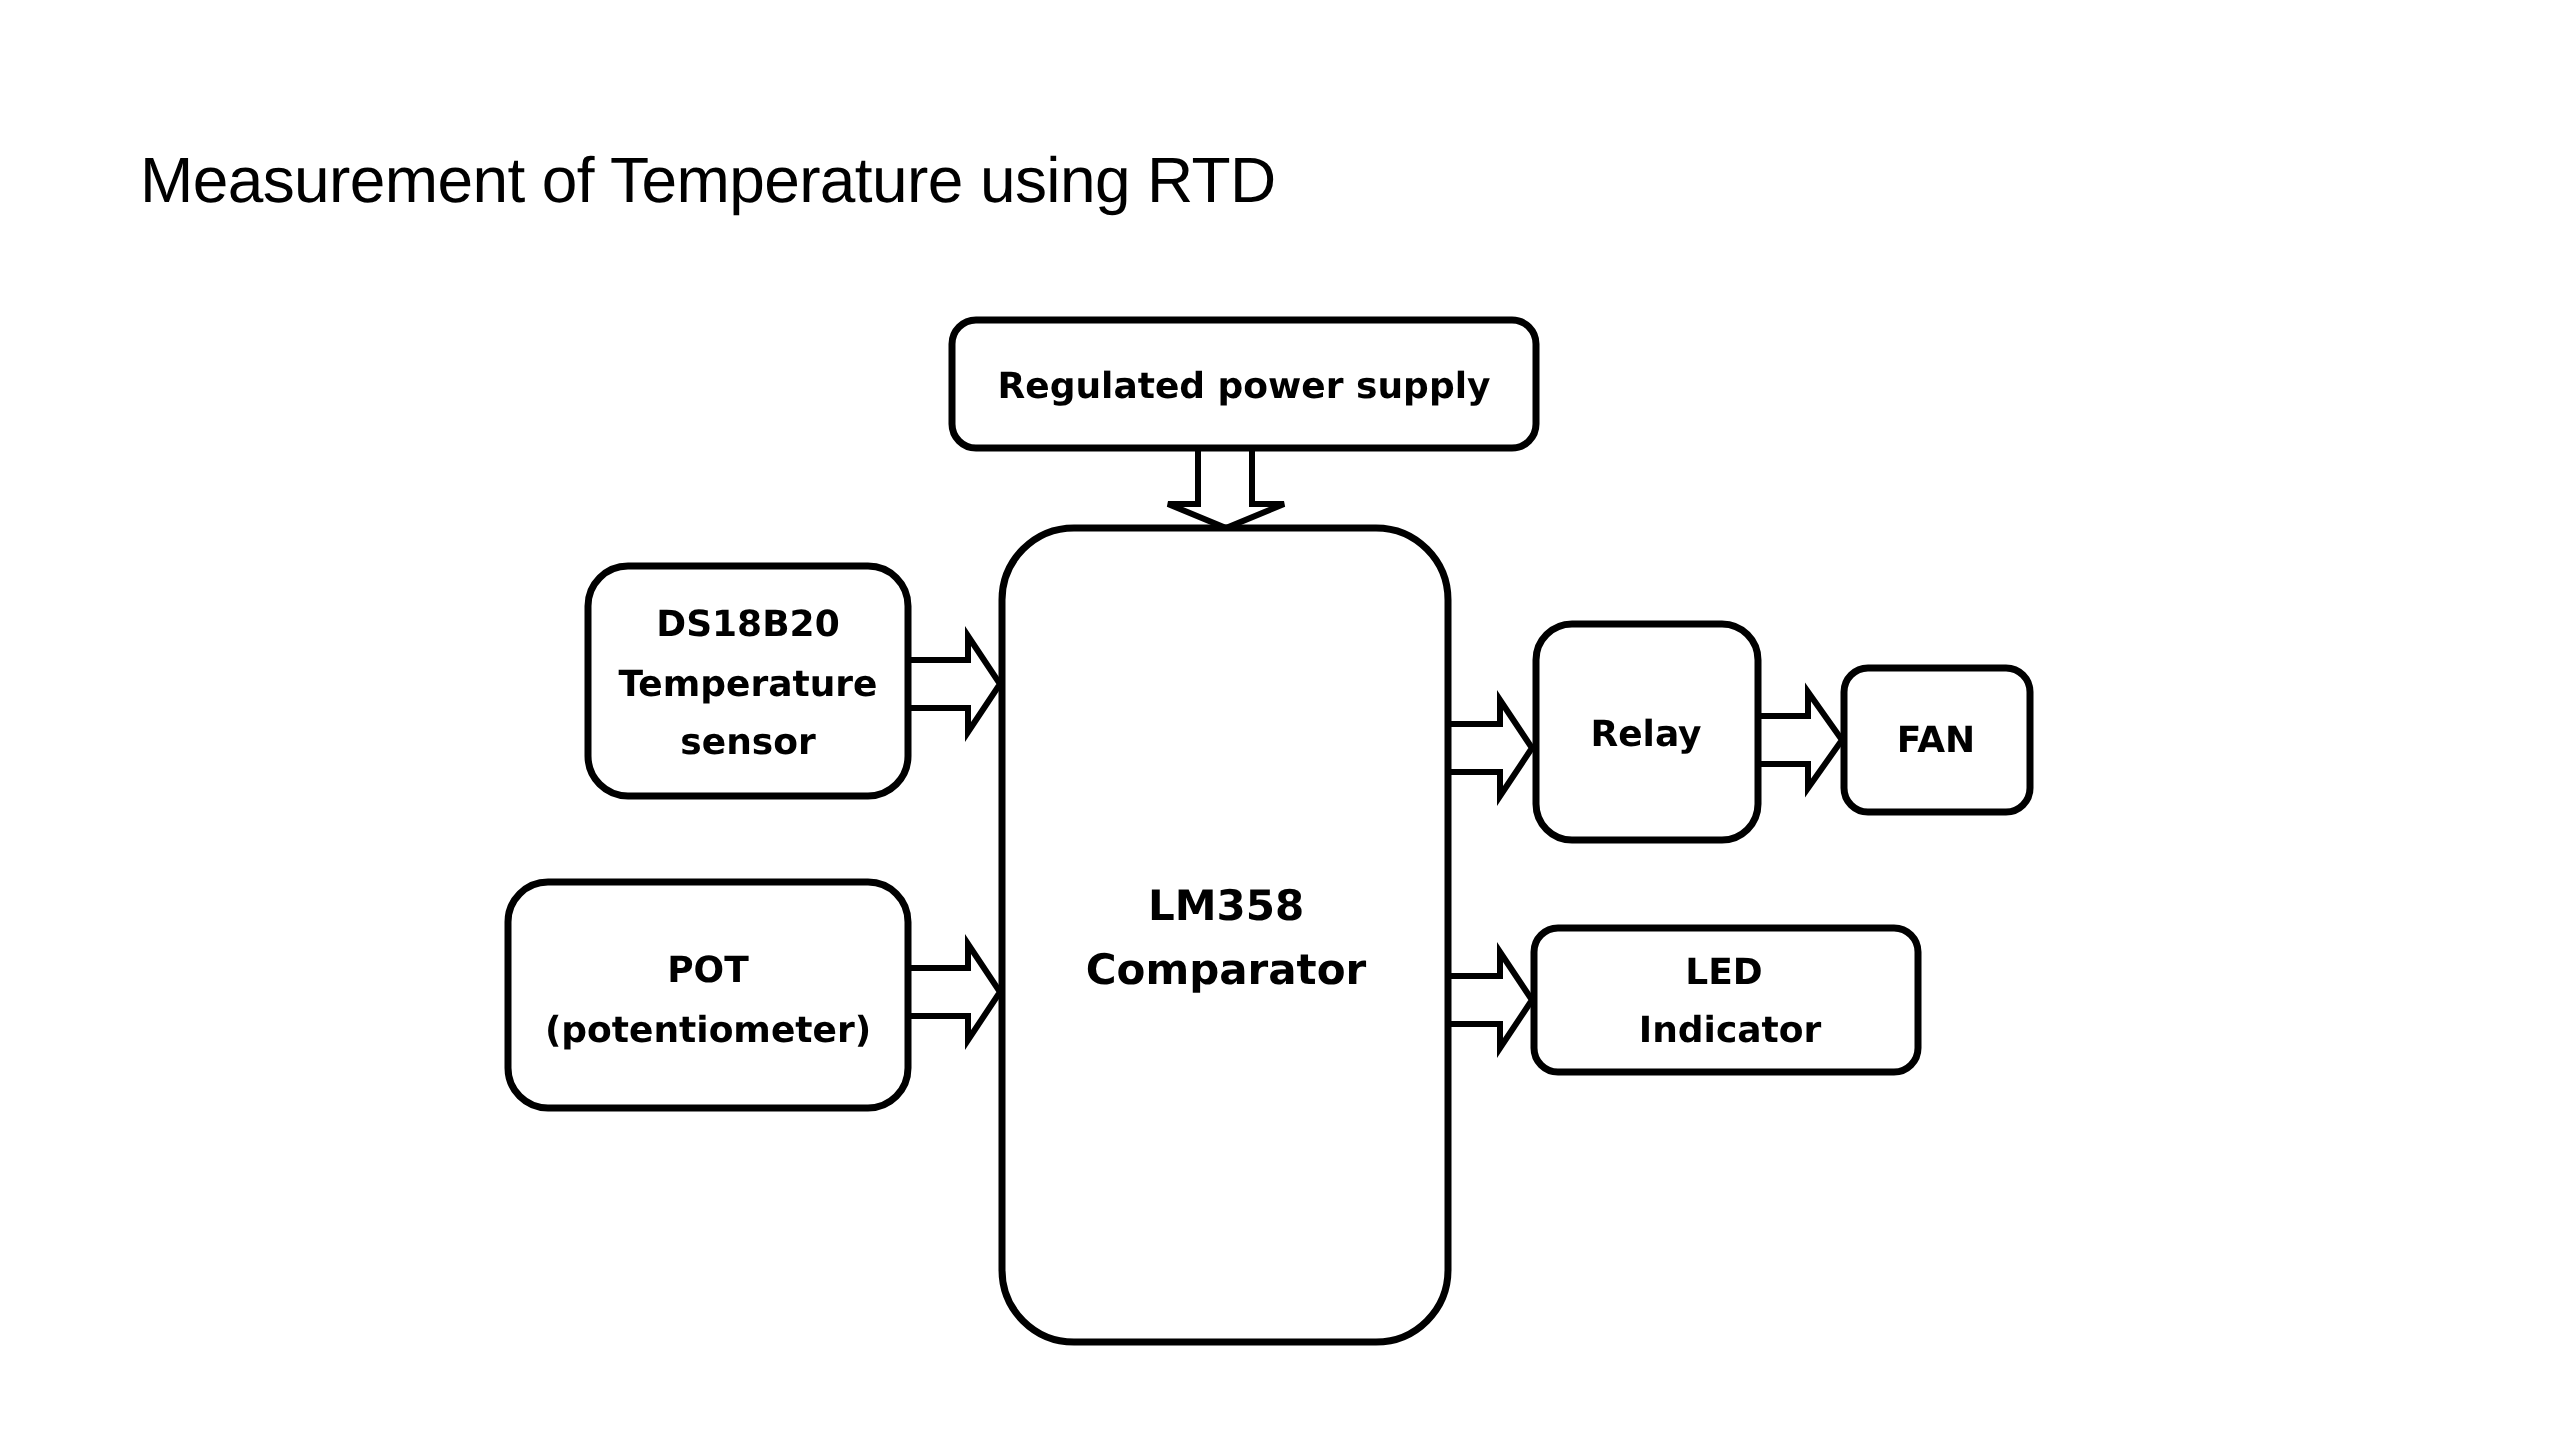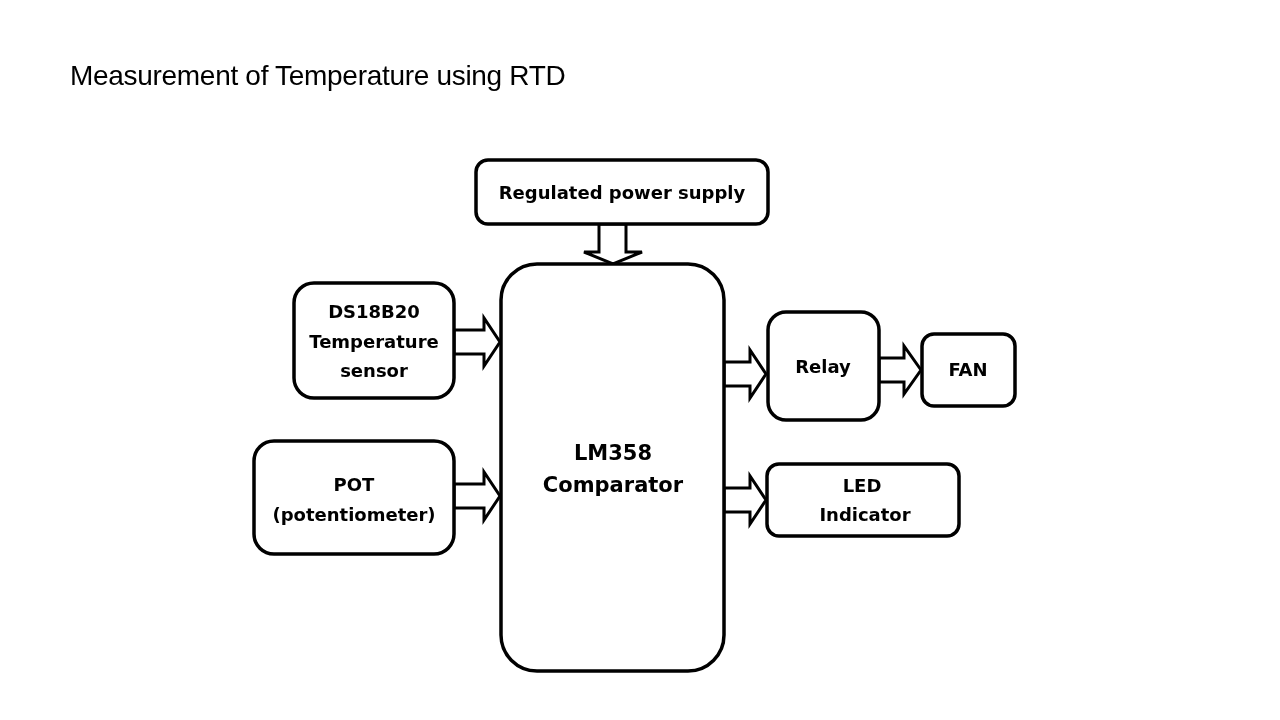--- a/index.html
+++ b/index.html
@@ -1,18 +1,18 @@
 <!DOCTYPE html>
 <html><head>
   <meta charset="utf-8">
   <style>
     html, body { margin: 0; padding: 0; background: #ffffff; }
     body { width: 1280px; height: 720px; position: relative; overflow: hidden;
            font-family: "Liberation Sans", "DejaVu Sans", sans-serif; }
-    .title { position: absolute; left: 70px; top: 60px; font-size: 28px; color: #000;
+    .title { position: absolute; left: 70px; top: 72px; font-size: 32px; color: #000;
              font-family: "Liberation Sans", sans-serif; letter-spacing: -0.3px; }
     svg { position: absolute; left: 0; top: 0; }
     .box { fill: #ffffff; stroke: #000000; stroke-width: 3.5; }
     .arrow { fill: #ffffff; stroke: #000000; stroke-width: 3; stroke-linejoin: miter; }
     .lbl { font-family: "DejaVu Sans", sans-serif; font-weight: bold; font-size: 18px; fill: #000; text-anchor: middle; }
     .lbl-big { font-family: "DejaVu Sans", sans-serif; font-weight: bold; font-size: 21px; fill: #000; text-anchor: middle; }
   </style>
 </head>
 <body>
 

